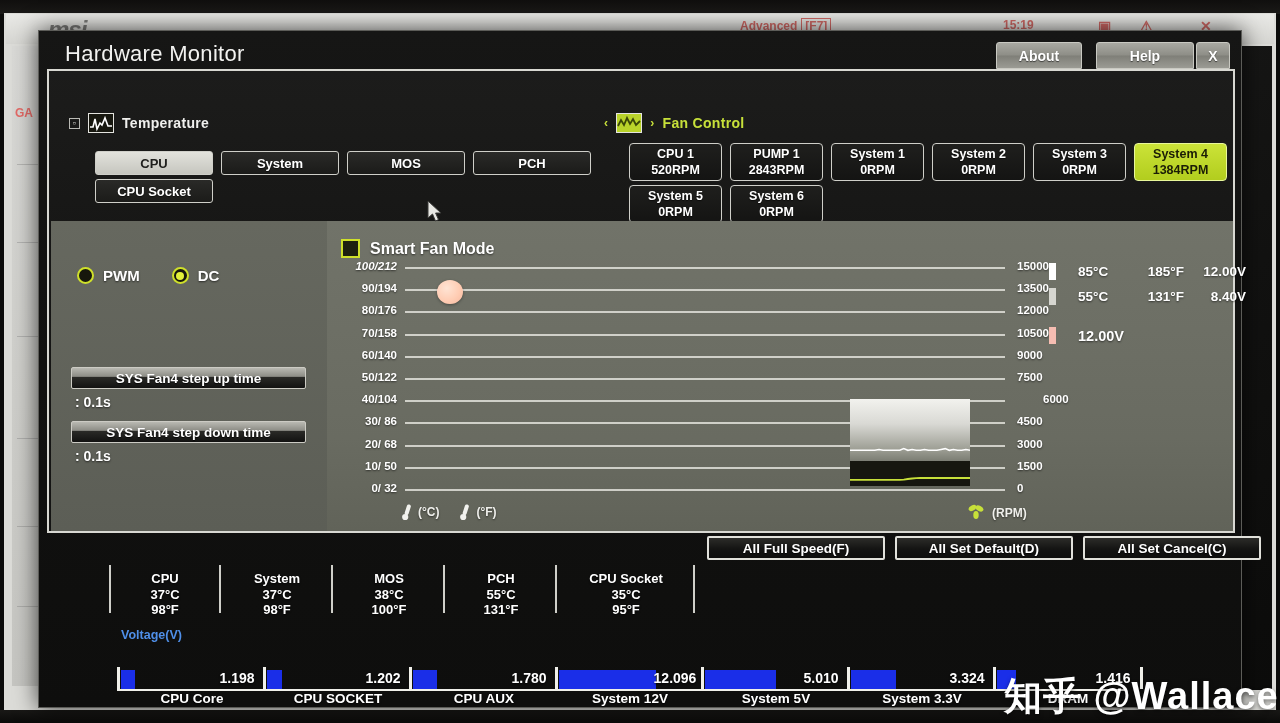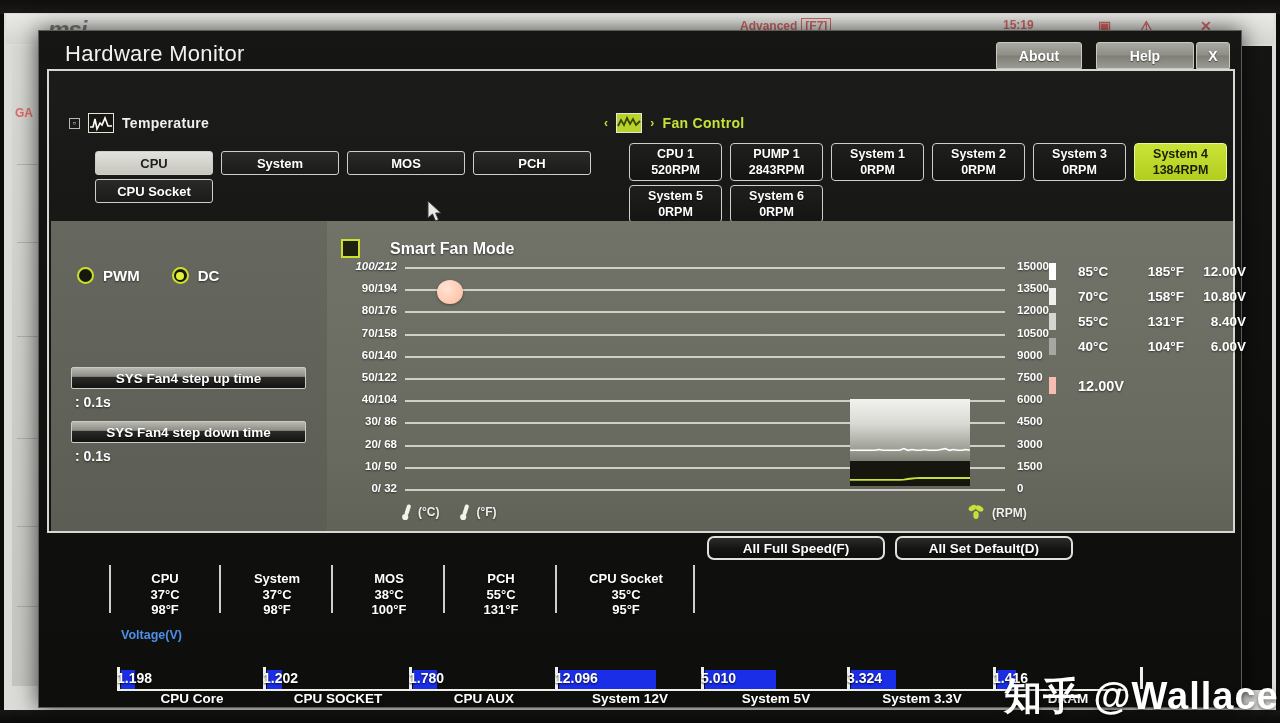--- a/index.html
+++ b/index.html
@@ -203,21 +203,20 @@
     position: absolute; left: 14px; top: 18px;
     display: flex; align-items: center; gap: 10px;
   }
   .chkbox {
     width: 19px; height: 19px;
     border: 2px solid #cfe02a; background: #1e2010;
   }
   .smartfan-label {
     font-size: 16px; font-weight: bold; color: #ffffff;
     text-shadow: 0 1px 2px rgba(0,0,0,.6);
-    margin-left: 20px;
   }
 
   
   .chart {
     position: absolute; left: 78px; top: 46px; width: 600px; height: 228px;
   }
   .gridline {
     position: absolute; left: 0; width: 600px; height: 2px;
     background: rgba(236,236,230,.78);
   }
@@ -274,21 +273,21 @@
   .lg-f { width: 58px; text-align: right; }
   .lg-v { width: 62px; text-align: right; }
   .lg-volt { margin-top: 14px; }
   .lg-volt .lg-swatch { background: #f6bdb2; }
   .lg-volt-text { font-size: 14.5px; }
 
   
   .actions { position: absolute; left: 668px; top: 505px; display: flex; gap: 10px; }
   .abtn {
     width: 178px; height: 24px;
-    border: 2px solid #e1e1db; border-radius: 7px;
+    border: 2px solid #e1e1db; border-radius: 2px;
     background: linear-gradient(180deg,#2c2c29 0%, #141413 55%, #0e0e0d 100%);
     color: #ffffff; font-size: 13.5px; font-weight: bold;
     display: flex; align-items: center; justify-content: center;
     text-shadow: 0 1px 1px rgba(0,0,0,.75);
   }
 
   
   .temp-strip {
     position: absolute; left: 70px; top: 532px; width: 600px; height: 56px;
     display: flex;
@@ -321,23 +320,24 @@
   }
   .vcell { position: absolute; top: 0; width: 150px; }
   .vcap {
     position: absolute; left: 0; top: 8px; width: 3px; height: 22px; background: #f0f0ea;
   }
   .vcap.right { left: auto; right: 0; }
   .vbar {
     position: absolute; left: 4px; top: 11px; height: 19px; background: #1a2ee8;
   }
   .vval {
-    position: absolute; top: 11px; width: 150px; text-align: left;
+    position: absolute; top: 11px; width: 150px; text-align: center;
     font-size: 14px; font-weight: bold; color: #ffffff;
     text-shadow: 0 1px 2px rgba(0,0,0,.8);
+    margin-left: 45px;
   }
   .vlabel {
     position: absolute; top: 32px; width: 150px; text-align: center;
     font-size: 13.5px; font-weight: bold; color: #ffffff;
     text-shadow: 0 1px 2px rgba(0,0,0,.8);
   }
 
   
   .cursor { position: absolute; left: 427px; top: 200px; }
 
@@ -512,21 +512,21 @@
               <div class="ytick-l" style="top: 193px;">10/ 50</div>
               <div class="ytick-l" style="top: 215px;">0/ 32</div>
             </div>
           <div id="rticks">
               <div class="ytick-r" style="top: -7px;">15000</div>
               <div class="ytick-r" style="top: 15px;">13500</div>
               <div class="ytick-r" style="top: 37px;">12000</div>
               <div class="ytick-r" style="top: 60px;">10500</div>
               <div class="ytick-r" style="top: 82px;">9000</div>
               <div class="ytick-r" style="top: 104px;">7500</div>
-              <div class="ytick-r" style="top: 126px;">6000</div>
+              <div class="ytick-r" style="top: 126px; margin-left: 26px;">6000</div>
               <div class="ytick-r" style="top: 148px;">4500</div>
               <div class="ytick-r" style="top: 171px;">3000</div>
               <div class="ytick-r" style="top: 193px;">1500</div>
               <div class="ytick-r" style="top: 215px;">0</div>
             </div>
 
           <div class="handle" style="left:32px; top:13px;"></div>
 
           <div class="history">
             <div class="hist-fill"></div>
@@ -569,50 +569,39 @@
         </div>
 
         <div class="legend">
           <div class="lg-row">
             <span class="lg-swatch" style="background:#ffffff"></span>
             <span class="lg-c">85°C</span>
             <span class="lg-f">185°F</span>
             <span class="lg-v">12.00V</span>
           </div>
           <div class="lg-row">
-            <span class="lg-swatch" style="background:#f0f0ec"></span>
-            <span class="lg-c">70°C</span>
-            <span class="lg-f">158°F</span>
-            <span class="lg-v">10.80V</span>
-          </div>
-          <div class="lg-row">
             <span class="lg-swatch" style="background:#d6d6d0"></span>
             <span class="lg-c">55°C</span>
             <span class="lg-f">131°F</span>
             <span class="lg-v">8.40V</span>
           </div>
-          <div class="lg-row">
-            <span class="lg-swatch" style="background:#a8a8a2"></span>
-            <span class="lg-c">40°C</span>
-            <span class="lg-f">104°F</span>
-            <span class="lg-v">6.00V</span>
-          </div>
           <div class="lg-row lg-volt">
             <span class="lg-swatch"></span>
             <span class="lg-volt-text">12.00V</span>
           </div>
         </div>
 
       </div>
     </div>
   </div>
 
   <div class="actions">
     <div class="abtn">All Full Speed(F)</div>
     <div class="abtn">All Set Default(D)</div>
+    <div class="abtn">All Set Cancel(C)</div>
   </div>
 
   <div class="temp-strip">
     <div class="ts-sep-first"></div>
     <div class="ts-cell">
       <div>CPU</div>
       <div>37°C</div>
       <div>98°F</div>
     </div>
     <div class="ts-cell">

